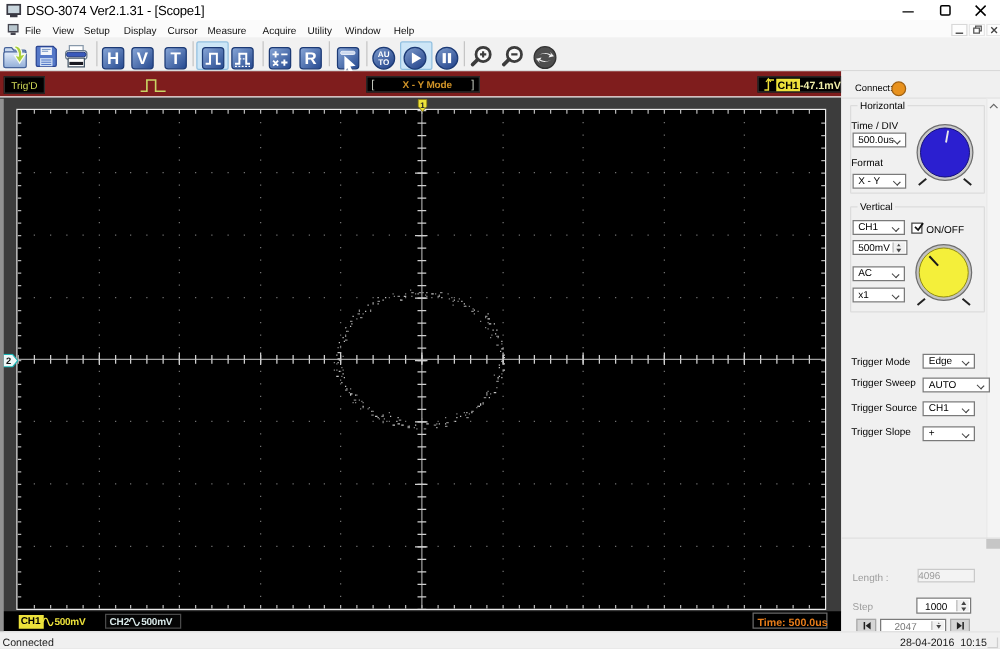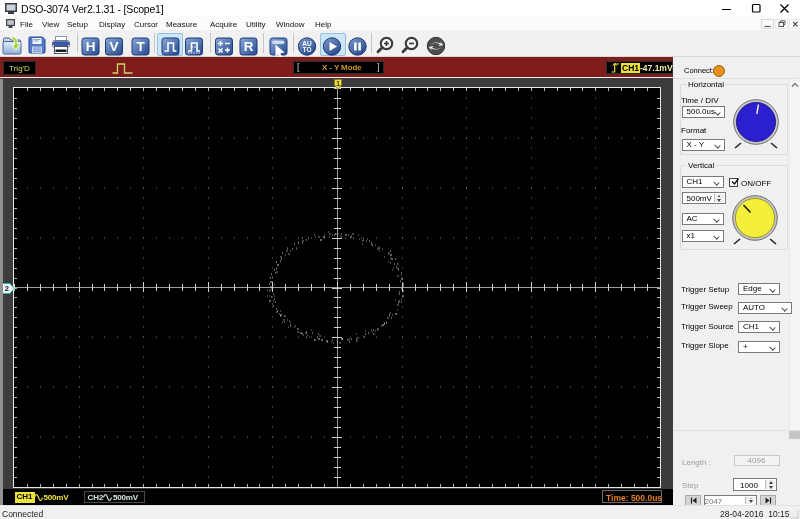--- a/index.html
+++ b/index.html
@@ -299,47 +299,47 @@
  <div class="combo" style="left:8.5px;top:155.5px;width:42px">AC<span class="carr"></span></div>
  <div class="combo" style="left:8.5px;top:172.5px;width:42px">x1<span class="carr"></span></div>
  <svg class="abs" style="left:57px;top:135.5px" width="50" height="52" viewBox="0 0 50 52">
   <line x1="10" y1="46" x2="4" y2="51" stroke="#222" stroke-width="1.6"></line>
   <line x1="40" y1="46" x2="46" y2="51" stroke="#222" stroke-width="1.6"></line>
   <circle cx="25" cy="25" r="22.3" fill="#c2c2c2" stroke="#6e6e6e" stroke-width="1"></circle>
   <circle cx="25" cy="25" r="19.6" fill="#f4ef3a" stroke="#8f8a12" stroke-width="0.8"></circle>
   <line x1="13.5" y1="12" x2="20.5" y2="19.5" stroke="#1a1a1a" stroke-width="1.6"></line>
  </svg>
 
- <span class="plbl" style="left:8px;top:227.5px">Trigger Setup</span>
+ <span class="plbl" style="left:8px;top:227.5px">Trigger Mode</span>
  <div class="combo" style="left:65px;top:225.5px;width:41.5px">Edge<span class="carr"></span></div>
  <span class="plbl" style="left:8px;top:245px">Trigger Sweep</span>
  <div class="combo" style="left:65px;top:244.5px;width:54px">AUTO<span class="carr"></span></div>
  <span class="plbl" style="left:8px;top:264.5px">Trigger Source</span>
  <div class="combo" style="left:65px;top:264px;width:41.5px">CH1<span class="carr"></span></div>
  <span class="plbl" style="left:8px;top:284px">Trigger Slope</span>
  <div class="combo" style="left:65px;top:283.5px;width:41.5px">+<span class="carr"></span></div>
 
  <div class="abs" style="left:0;top:373px;width:127px;height:1px;background:#e0e0e0"></div>
 
  <span class="plbl" style="left:9px;top:401px;color:#9c9c9c">Length :</span>
- <div class="abs" style="left:60.5px;top:398px;width:46px;height:11px;background:#f3f3f3;border:1px solid #c9c9c9;font-size:8px;color:#9c9c9c;text-align:center;line-height:10px">4096</div>
+ <div class="abs" style="left:60.5px;top:398px;width:46px;height:11px;background:#f3f3f3;border:1px solid #c9c9c9;font-size:8px;color:#9c9c9c;line-height:10px">4096</div>
  <span class="plbl" style="left:9px;top:424px;color:#9c9c9c">Step</span>
  <div class="spinner" style="left:60px;top:421px;width:44px;height:13px">
       <span style="position:absolute;left:0;top:2px;width:30px;text-align:center">1000</span>
       <span class="up"></span>
       <span class="dn"></span>
     </div>
  <div class="abs" style="left:12px;top:437.5px;width:15.5px;height:11px;background:#d5d5d5;border:1px solid #a8a8a8">
       <svg width="13" height="9" viewBox="0 0 13 9" style="position:absolute;left:0.5px;top:0">
         <path d="M4.5 1.5v6" stroke="#222" stroke-width="1.2"></path>
         <path d="M9.5 1.5v6l-4 -3z" fill="#222"></path>
       </svg>
     </div>
  <div class="spinner" style="left:30.5px;top:437.5px;width:53.5px;height:11px">
-      <span style="position:absolute;left:0;top:1px;width:40px;color:#777">2047</span>
+      <span style="position:absolute;left:0;top:1px;width:40px;text-align:center;color:#777">2047</span>
       <span class="up"></span>
       <span class="dn"></span>
     </div>
  <div class="abs" style="left:87px;top:437.5px;width:15.5px;height:11px;background:#d5d5d5;border:1px solid #a8a8a8">
       <svg width="13" height="9" viewBox="0 0 13 9" style="position:absolute;left:0.5px;top:0">
         <path d="M3.5 1.5v6l4 -3z" fill="#222"></path>
         <path d="M8.5 1.5v6" stroke="#222" stroke-width="1.2"></path>
       </svg>
     </div>
 </div>

